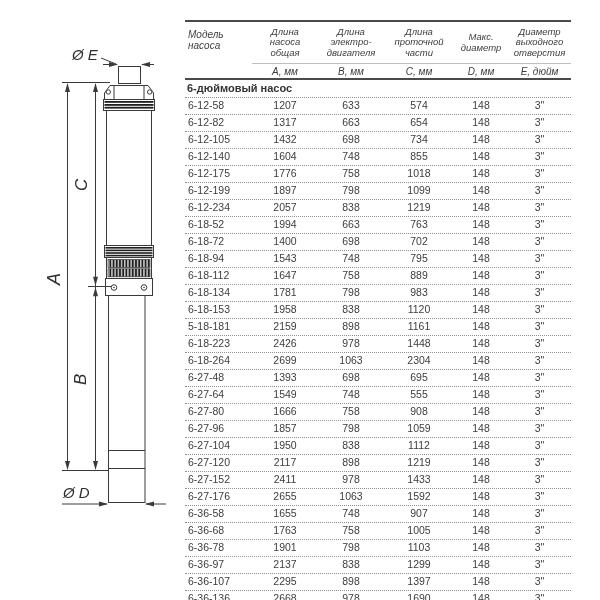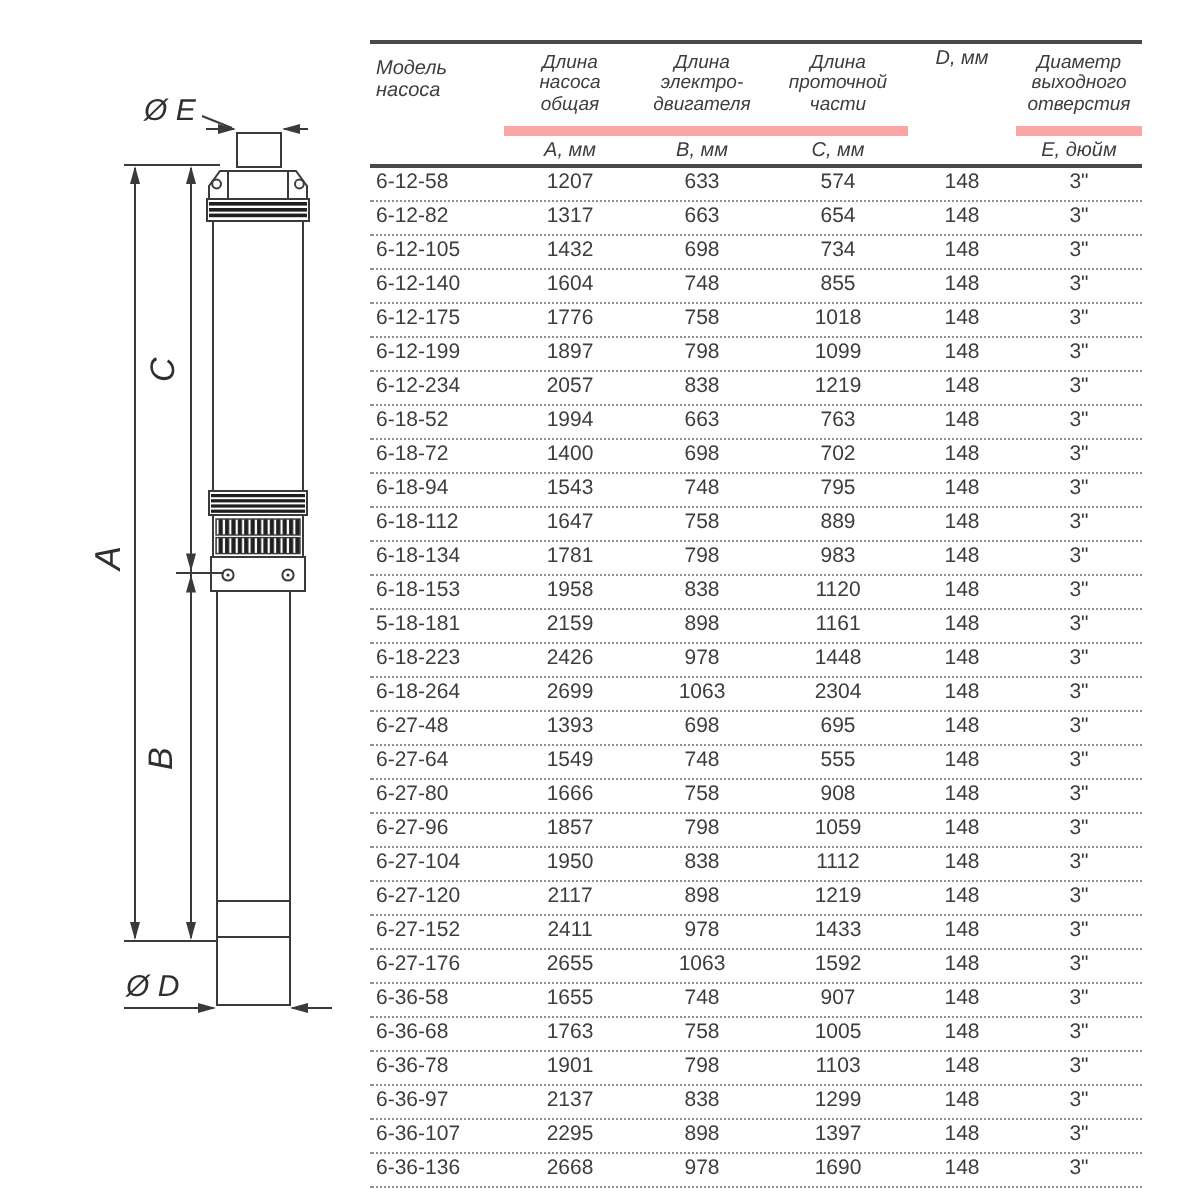--- a/index.html
+++ b/index.html
@@ -10,21 +10,21 @@
   
   .diagram{position:absolute;left:0;top:0;width:185px;height:600px;}
   
   .ptable{position:absolute;left:185px;top:20px;width:386px;border-top:2px solid #4a4a4a;}
   .grid{display:grid;grid-template-columns:67px 66px 66px 70px 54px 63px;}
   .thead{border-bottom:2px solid #4a4a4a;}
   .hcol{display:flex;flex-direction:column;}
   .hcol .title{
     height:41px;display:flex;align-items:center;justify-content:center;
     text-align:center;font-style:italic;font-size:9.5px;line-height:10.5px;
-    white-space:pre-line;border-bottom:5px solid #fca5a5;
+    white-space:pre-line;border-bottom:1px solid #fca5a5;
   }
   .hcol.model .title{border-bottom:none;height:37px;justify-content:flex-start;
     text-align:left;padding-left:3px;font-size:10px;}
   .hcol .unit{
     height:14px;display:flex;align-items:center;justify-content:center;
     font-style:italic;font-size:10px;
   }
   .group-header{
     height:17px;line-height:17px;font-weight:bold;font-size:11px;
     padding-left:2px;border-bottom:1px dotted #8f8f8f;color:#333;
@@ -143,30 +143,33 @@
 двигателя</div>
       <div class="unit">B, мм</div>
     </div>
     <div class="hcol">
       <div class="title">Длина
 проточной
 части</div>
       <div class="unit">C, мм</div>
     </div>
     <div class="hcol">
+      <div class="title">Макс.
+диаметр</div>
       <div class="unit">D, мм</div>
     </div>
     <div class="hcol">
       <div class="title">Диаметр
 выходного
 отверстия</div>
       <div class="unit">E, дюйм</div>
     </div>
   </div>
 
+  <div class="group-header">6-дюймовый насос</div>
 
   <div>
       <div class="grid trow">
         <div class="cell left">6-12-58</div>
         <div class="cell">1207</div>
         <div class="cell">633</div>
         <div class="cell">574</div>
         <div class="cell">148</div>
         <div class="cell">3"</div>
       </div>

